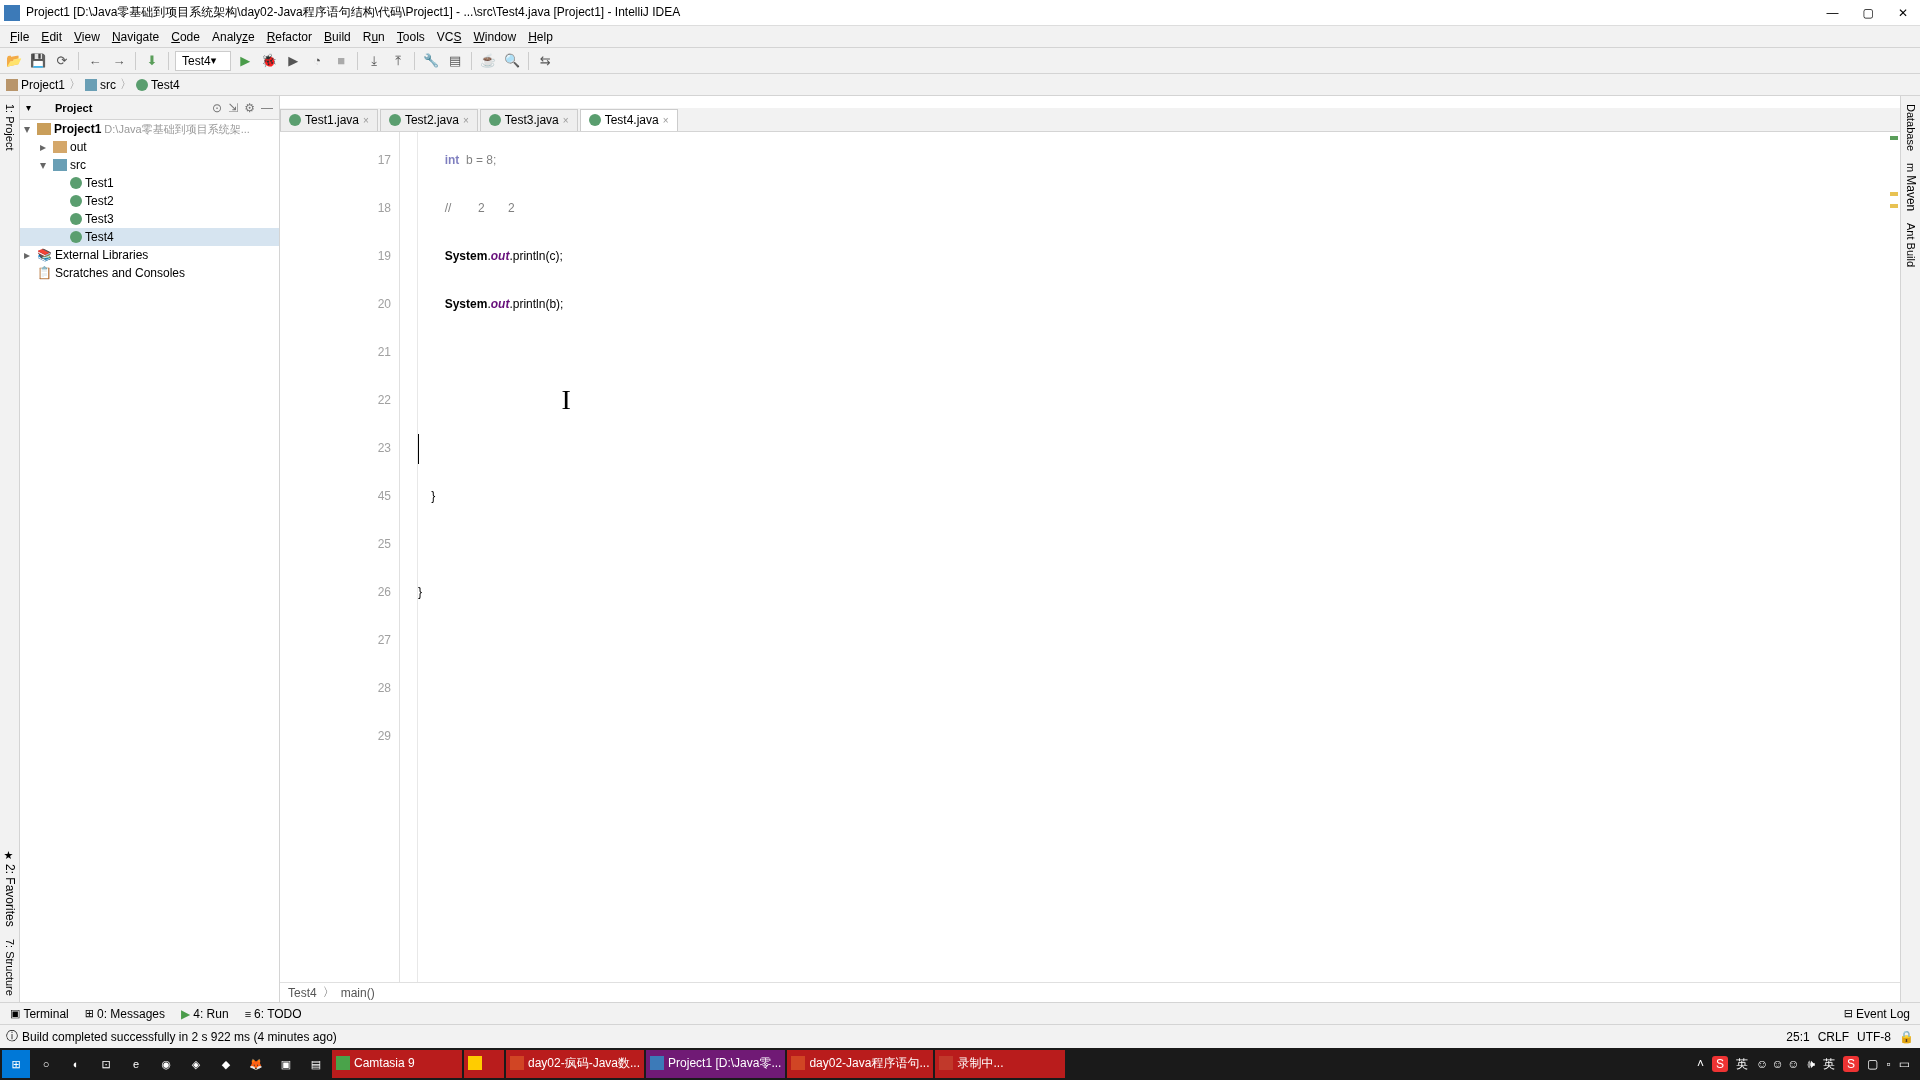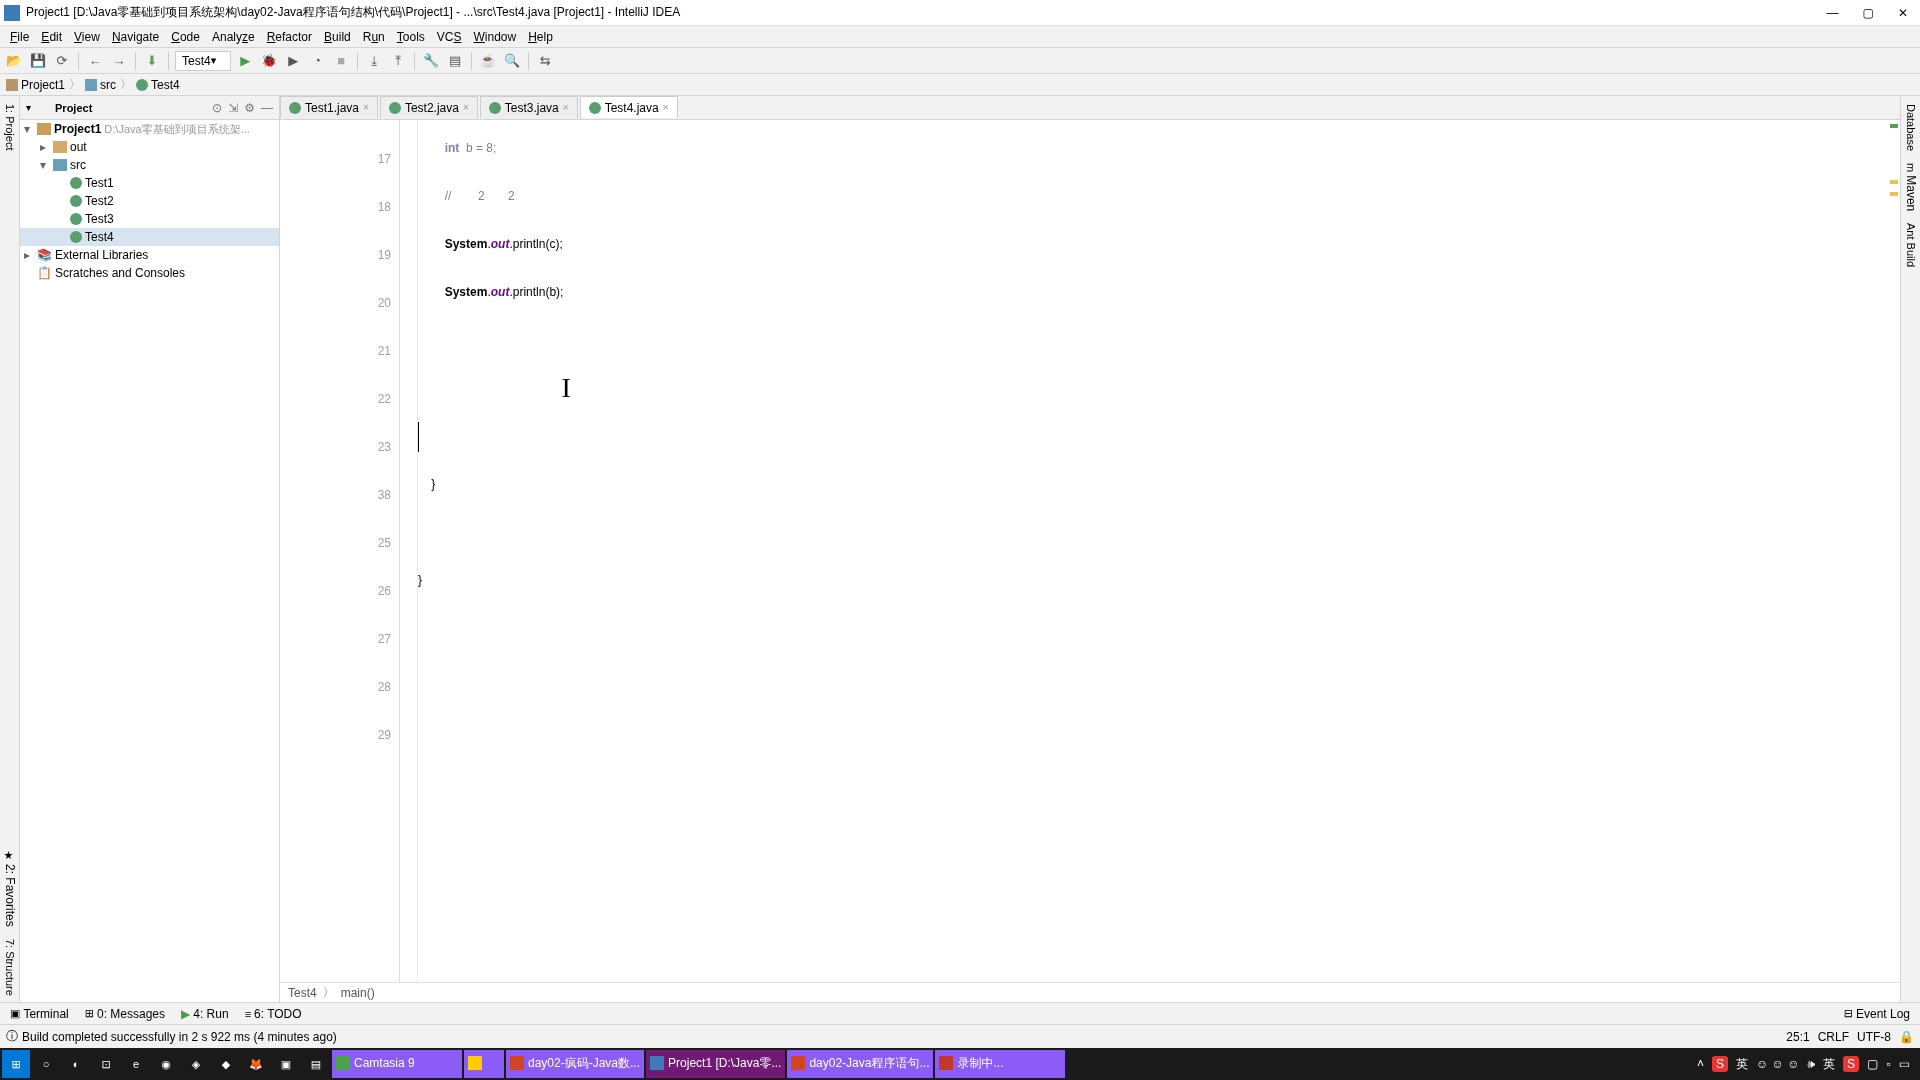--- a/index.html
+++ b/index.html
@@ -32,47 +32,47 @@
 .tree { flex:1; overflow:auto; font-size:12px; }
 .tree-row { display:flex; align-items:center; height:18px; padding-left:4px; gap:3px; cursor:pointer; }
 .tree-row.sel { background:#d6e4f0; }
 .tree-row .exp { width:10px; color:#666; }
 .tree-row .ico-folder { width:14px; height:12px; background:#c99e5a; }
 .tree-row .ico-src { width:14px; height:12px; background:#6a9fb5; }
 .tree-row .ico-class { width:12px; height:12px; border-radius:50%; background:#5a9e6f; }
 .tree-row .lbl { font-size:12px; }
 .tree-row .path { color:#999; font-size:11px; }
 .editor { flex:1; display:flex; flex-direction:column; position:relative; }
-.tabs { height:24px; background:#f2f2f2; border-bottom:1px solid #d4d4d4; display:flex; align-items:flex-start; }
+.tabs { height:24px; background:#f2f2f2; border-bottom:1px solid #d4d4d4; display:flex; align-items:center;margin-top:12px; }
 .tab { height:22px; display:flex; align-items:center; gap:4px; padding:0 8px; border:1px solid #ccc; border-bottom:none; margin-right:2px; background:#eee; cursor:pointer; }
 .tab.active { background:#fff; }
 .tab .ci { width:12px; height:12px; border-radius:50%; background:#5a9e6f; }
 .tab .x { color:#999; font-size:10px; }
 .code-wrap { flex:1; display:flex; overflow:hidden; background:#fff; }
-.gutter { width:120px; background:#fff; border-right:1px solid #e0e0e0; color:#a0a0a0; font-family:Consolas,monospace; font-size:24px; padding-top:15px; text-align:right; padding-right:8px; }
+.gutter { width:120px; background:#fff; border-right:1px solid #e0e0e0; color:#a0a0a0; font-family:Consolas,monospace; font-size:24px; padding-top:4px; text-align:right; padding-right:8px; }
 .gutter div { height:48px; line-height:48px; }
 .fold-g { width:18px; border-right:1px solid #e8e8e8; }
 .code { flex:1; font-family:Consolas,monospace; font-size:24px; padding-top:4px; color:#000; position:relative; }
 .code .line { height:48px; line-height:48px; white-space:pre; }
 .kw { color:#000080; font-weight:bold; }
 .cls { color:#000; font-weight:bold; }
 .fld { color:#660e7a; font-style:italic; font-weight:bold; }
 .code .cur { display:inline-block; width:1px; height:30px; background:#000; vertical-align:middle; }
 .text-cursor { font-family:serif; font-size:28px; color:#000; }
 .right-gutter { width:20px; background:#f2f2f2; border-left:1px solid #d4d4d4; display:flex; flex-direction:column; align-items:center; padding-top:2px; }
 .right-gutter-text { writing-mode:vertical-rl; font-size:11px; padding:6px 0; cursor:pointer; }
 .breadcrumb2 { height:20px; border-top:1px solid #e0e0e0; display:flex; align-items:center; padding:0 8px; font-size:11px; color:#555; gap:6px; }
 .bottom-tabs { height:22px; background:#f2f2f2; border-top:1px solid #d4d4d4; display:flex; align-items:center; padding:0 4px; gap:4px; }
 .btab { display:flex; align-items:center; gap:3px; padding:0 6px; cursor:pointer; font-size:11px; }
 .status-bar { height:24px; background:#f2f2f2; border-top:1px solid #d4d4d4; display:flex; align-items:center; padding:0 6px; font-size:11px; }
 .status-bar .msg { flex:1; display:flex; align-items:center; gap:4px; }
 .status-bar .right { display:flex; gap:8px; align-items:center; }
 .taskbar { height:32px; background:#1a1a1a; display:flex; align-items:center; padding:0 2px; gap:2px; }
 .taskbar .tb-item { height:28px; min-width:28px; display:flex; align-items:center; justify-content:center; color:#fff; font-size:11px; padding:0 4px; cursor:pointer; }
-.taskbar .tb-app { background:#8b5cf6; min-width:130px; justify-content:flex-start; gap:4px; border-bottom:2px solid transparent; }
+.taskbar .tb-app { background:#b91c1c; min-width:130px; justify-content:flex-start; gap:4px; border-bottom:2px solid transparent; }
 .taskbar .tb-app.active { background:#701a75; }
 .taskbar .sp { flex:1; }
 .taskbar .tray { display:flex; align-items:center; gap:8px; color:#fff; font-size:11px; padding:0 8px; }
 .marker-bar { width:14px; background:#fff; position:relative; }
 .marker { position:absolute; right:2px; width:8px; height:4px; }
 .play { color:#4a9c4a; }
 .bug { color:#4a9c4a; }
 </style>
 </head>
 <body>
@@ -239,21 +239,21 @@
     </div>
     <div class="code-wrap">
       <div class="gutter">
         <div>17</div>
           <div>18</div>
           <div>19</div>
           <div>20</div>
           <div>21</div>
           <div>22</div>
           <div>23</div>
-          <div>38</div>
+          <div>45</div>
           <div>25</div>
           <div>26</div>
           <div>27</div>
           <div>28</div>
           <div>29</div>
       </div>
       <div class="fold-g"></div>
       <div class="code">
         <div class="line" style="opacity:.5"><span>        </span><span class="kw">int</span><span>  b = 8;</span></div>
         <div class="line" style="color:#808080">        //        2       2</div>

